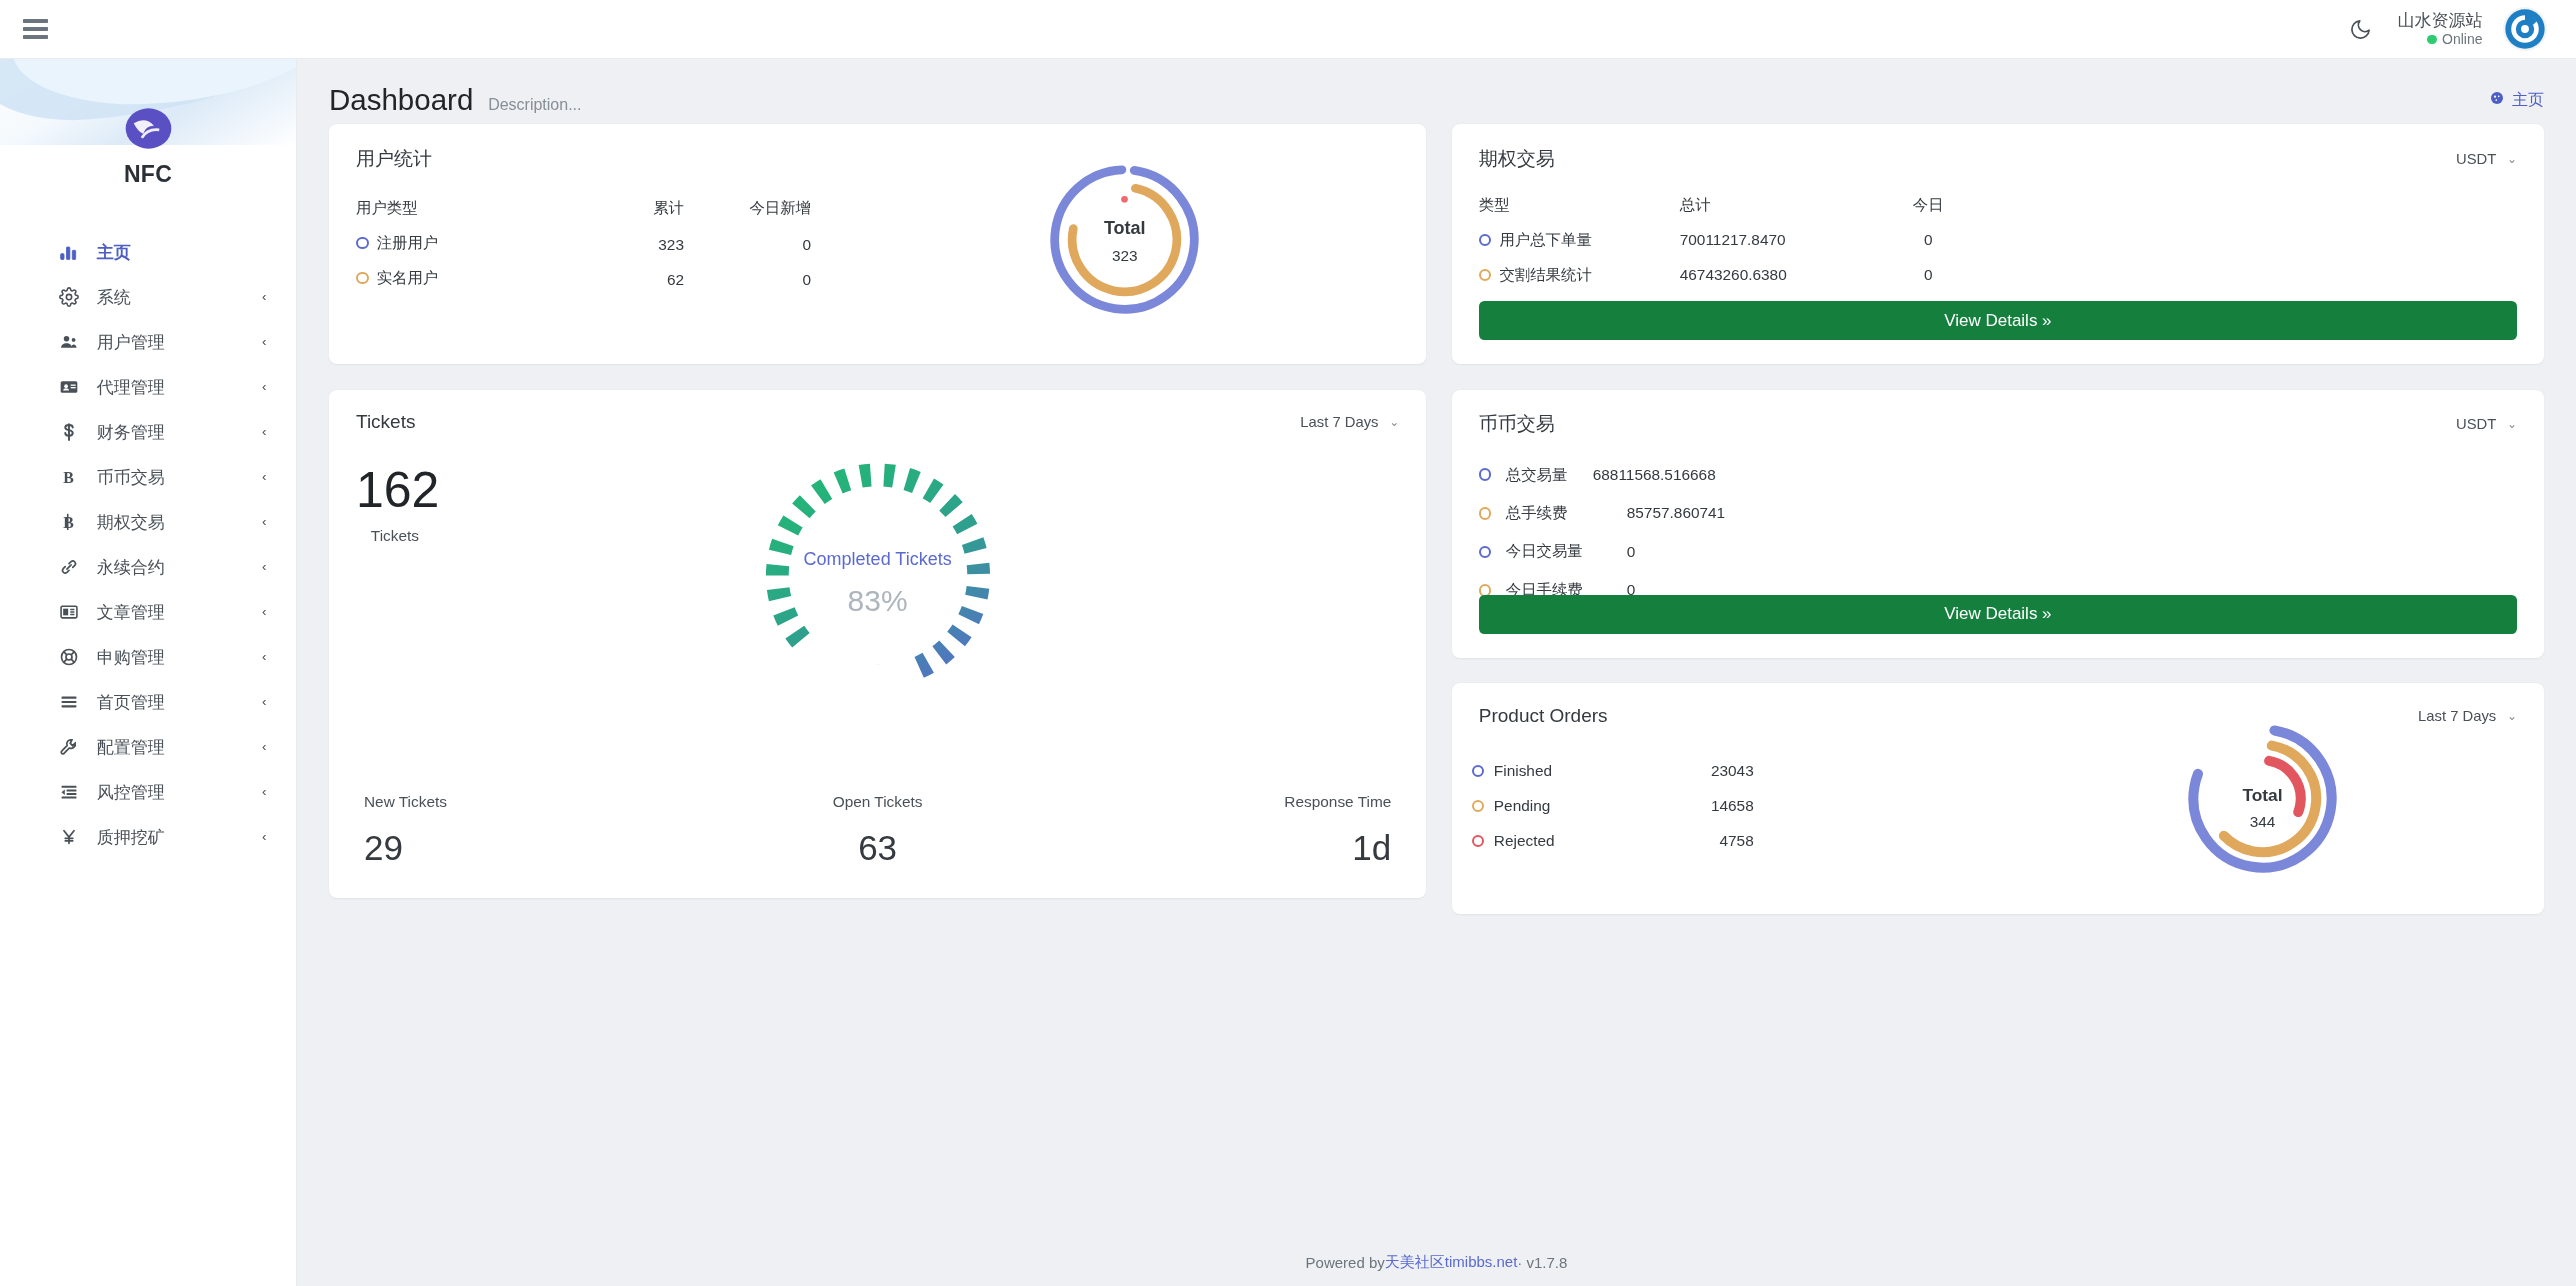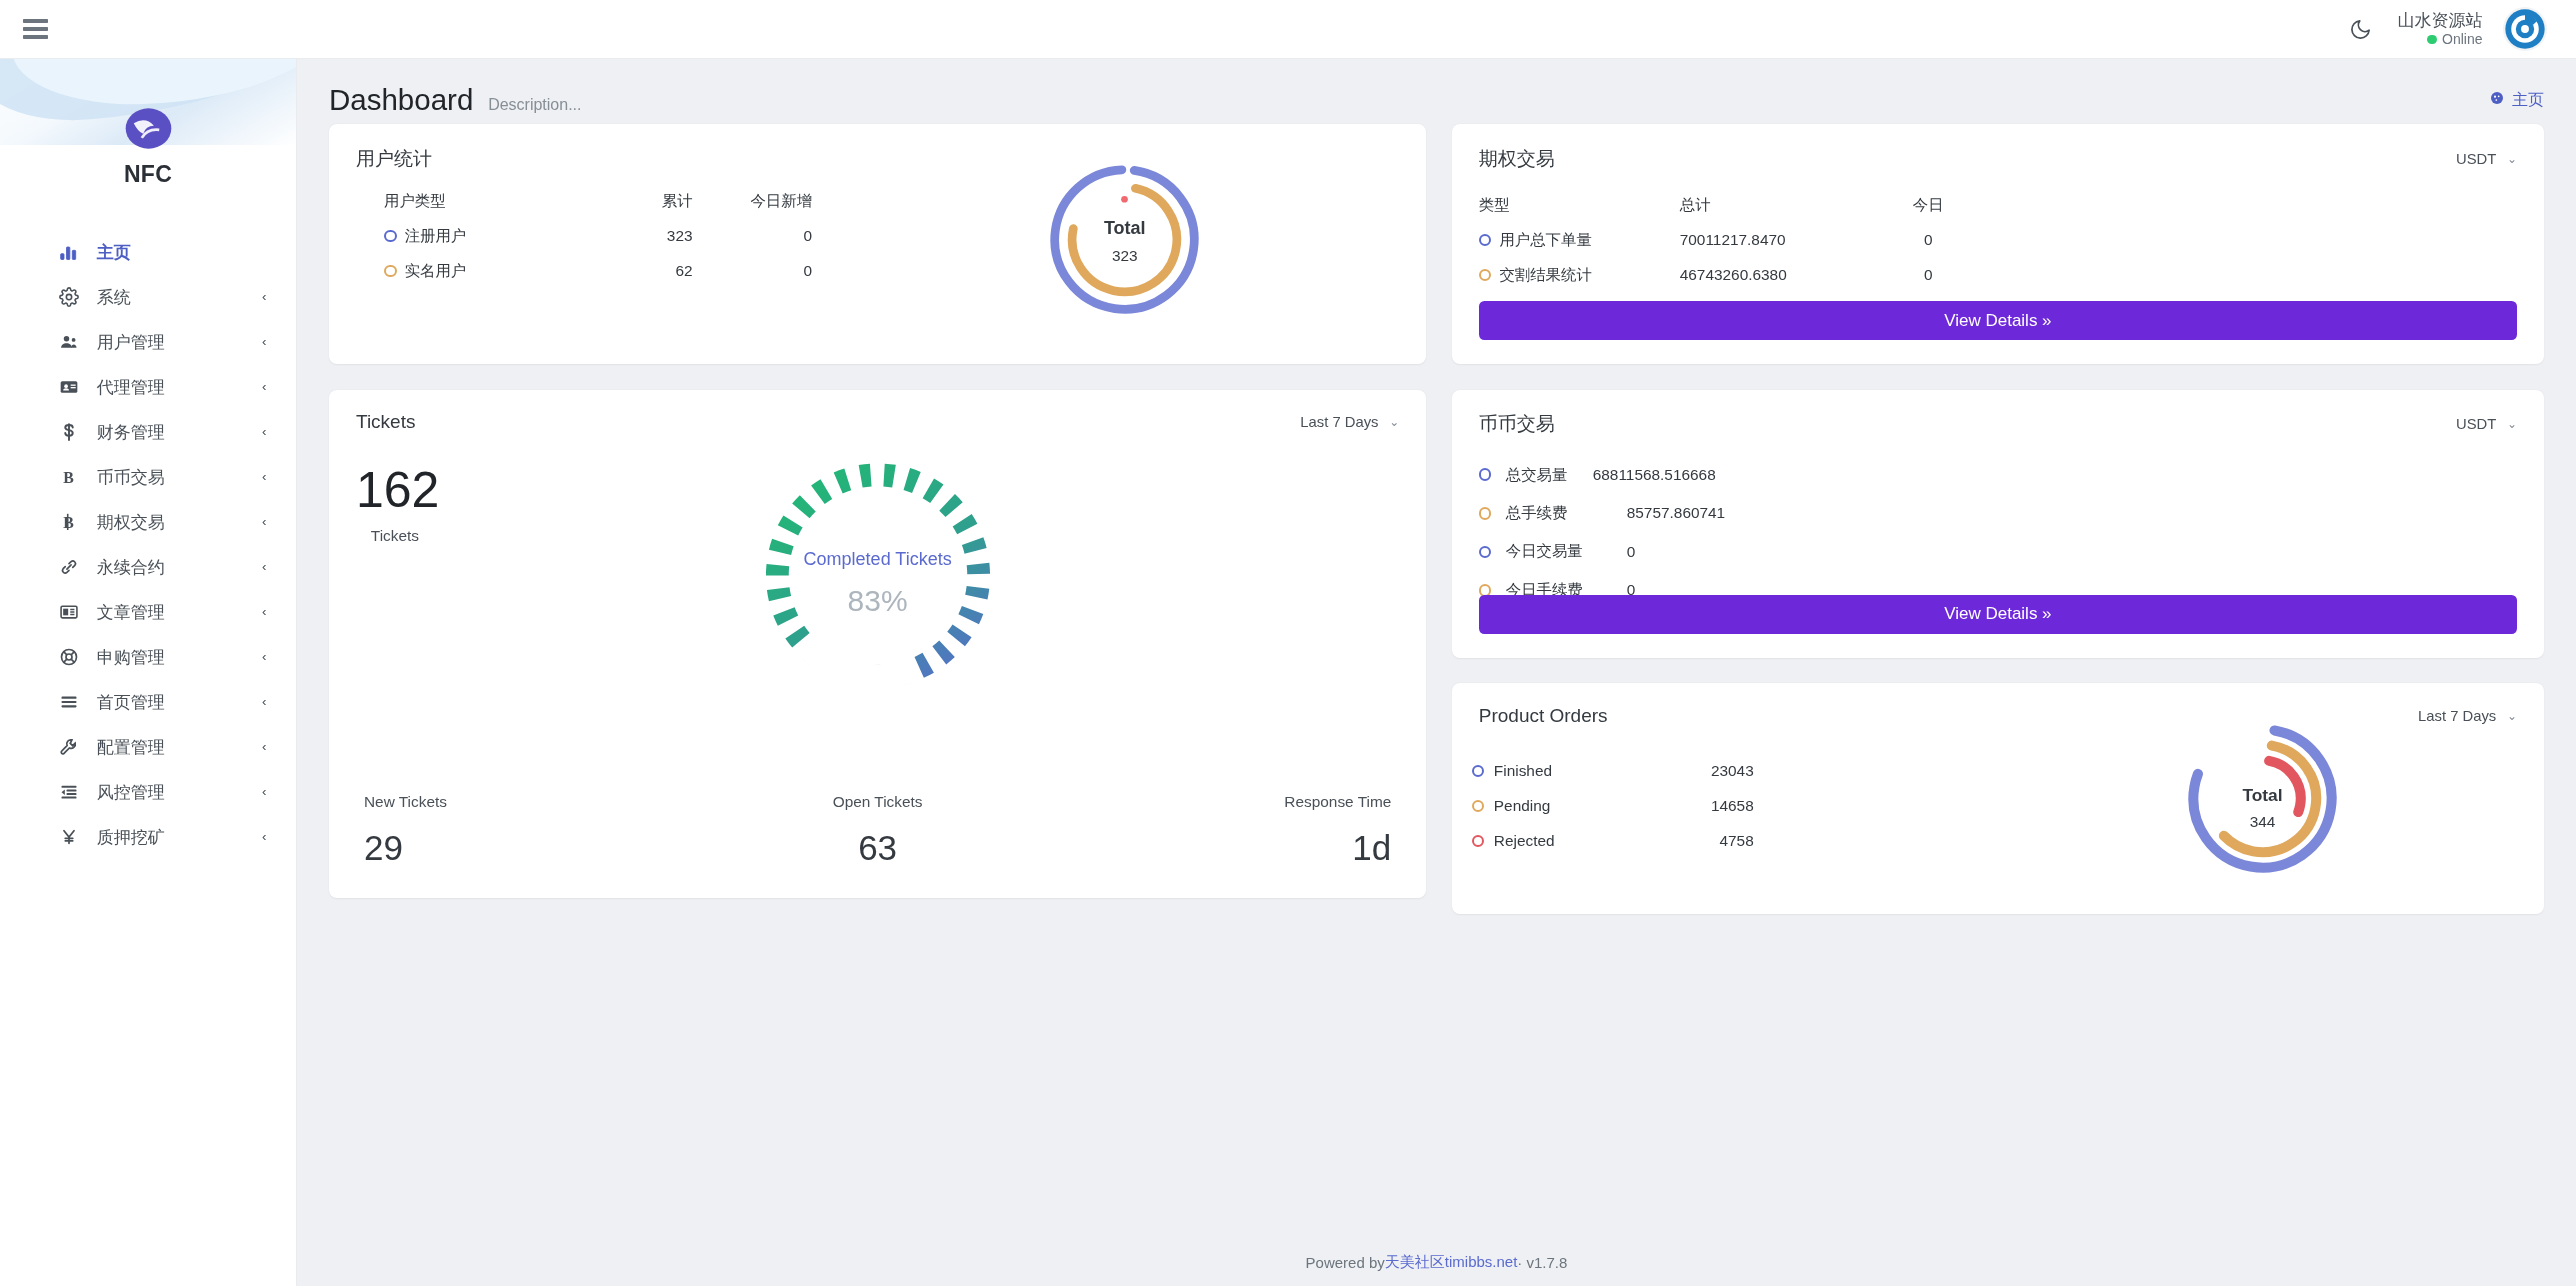--- a/index.html
+++ b/index.html
@@ -74,21 +74,21 @@
   .card { background: #ffffff; border-radius: 8px; box-shadow: 0 0.7px 2px rgba(0,0,0,.06); }
   .card-head { display: flex; align-items: center; justify-content: space-between;
     padding: 21.5px 27px 0 27px; }
   .card-title { font-size: 19px; color: #343a40; }
   .select-pill { display: flex; align-items: center; gap: 10.7px; font-size: 14.8px; color: #495057; cursor: pointer; }
   .caret-dn { font-size: 12px; color: #868e96; }
 
   
   .c-userstats { height: 240px; position: relative; }
   .stat-table { margin: 12px 0 0 27px; width: 456px; }
-  .stat-table .row { display: flex; align-items: center; height: 35px; font-size: 15.4px; color: #343a40; margin-left: 28px; }
+  .stat-table .row { display: flex; align-items: flex-end; height: 35px; font-size: 15.4px; color: #343a40; }
   .stat-table .th { color: #343a40; }
   .stat-table .c1 { width: 201px; display: flex; align-items: center; gap: 8px; }
   .stat-table .c2 { width: 127px; text-align: right; }
   .stat-table .c3 { width: 127px; text-align: right; }
   .ring-mk { width: 12.7px; height: 12.7px; border-radius: 50%; border: 2px solid #5a6acf; display:inline-block; }
   .ring-mk.o { border-color: #dfa85c; }
   .ring-mk.r { border-color: #e2575f; }
   .donut-wrap { position: absolute; right: 221px; top: 35px; }
 
   
@@ -110,21 +110,21 @@
   
   .c-option { height: 240px; position: relative; }
   .c-coin   { height: 268px; position: relative; }
   .trade-table { margin: 16px 0 0 27px; }
   .trade-table .row { display: flex; align-items: center; font-size: 15.4px; color: #343a40; height: 35px; }
   .trade-table .t1 { width: 201px; display: flex; align-items: center; gap: 8px; }
   .trade-table .t2 { width: 195px; }
   .trade-table .t3 { width: 107px; text-align: center; }
   .btn-primary {
     position: absolute; left: 27px; right: 27px; bottom: 24px; height: 39px;
-    background: #6d28d9; color: #fff; border: none; border-radius: 5.4px;
+    background: #15803d; color: #fff; border: none; border-radius: 5.4px;
     font-size: 17px; font-family: inherit; cursor: pointer;
     display: flex; align-items: center; justify-content: center; gap: 6.7px;
   }
   .coin-list { margin: 27px 0 0 27px; }
   .coin-row { display: flex; align-items: center; font-size: 15.4px; color: #343a40; margin-bottom: 17.4px; }
   .coin-row .ci { width: 27px; display: flex; align-items: center; }
   .coin-row .cl { width: 121px; }
   .coin-row .cv { }
   .coin-row.wrap .cl { width: 87px; white-space: normal; line-height: 1.4; }
 

